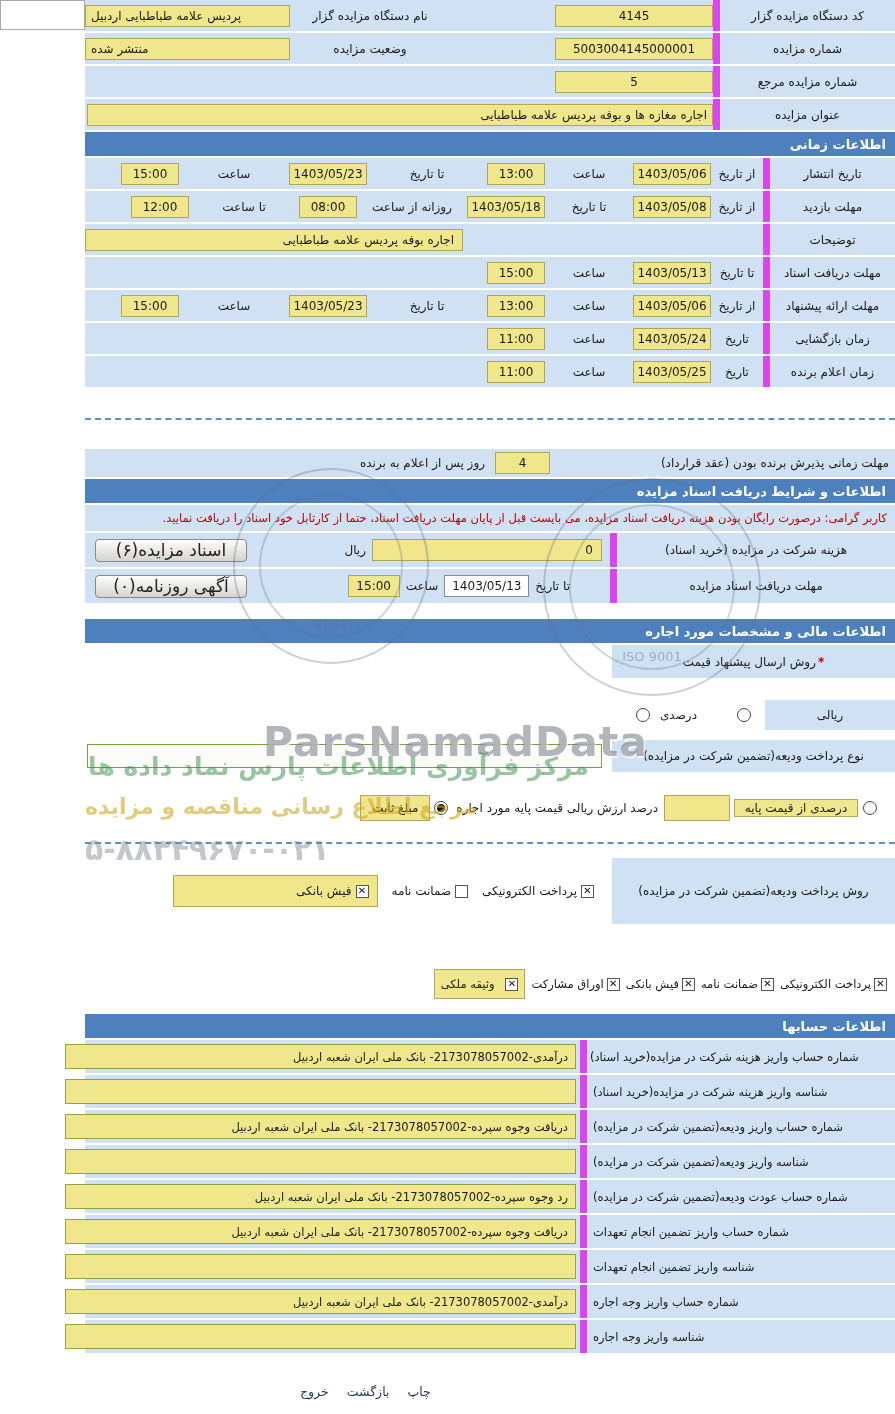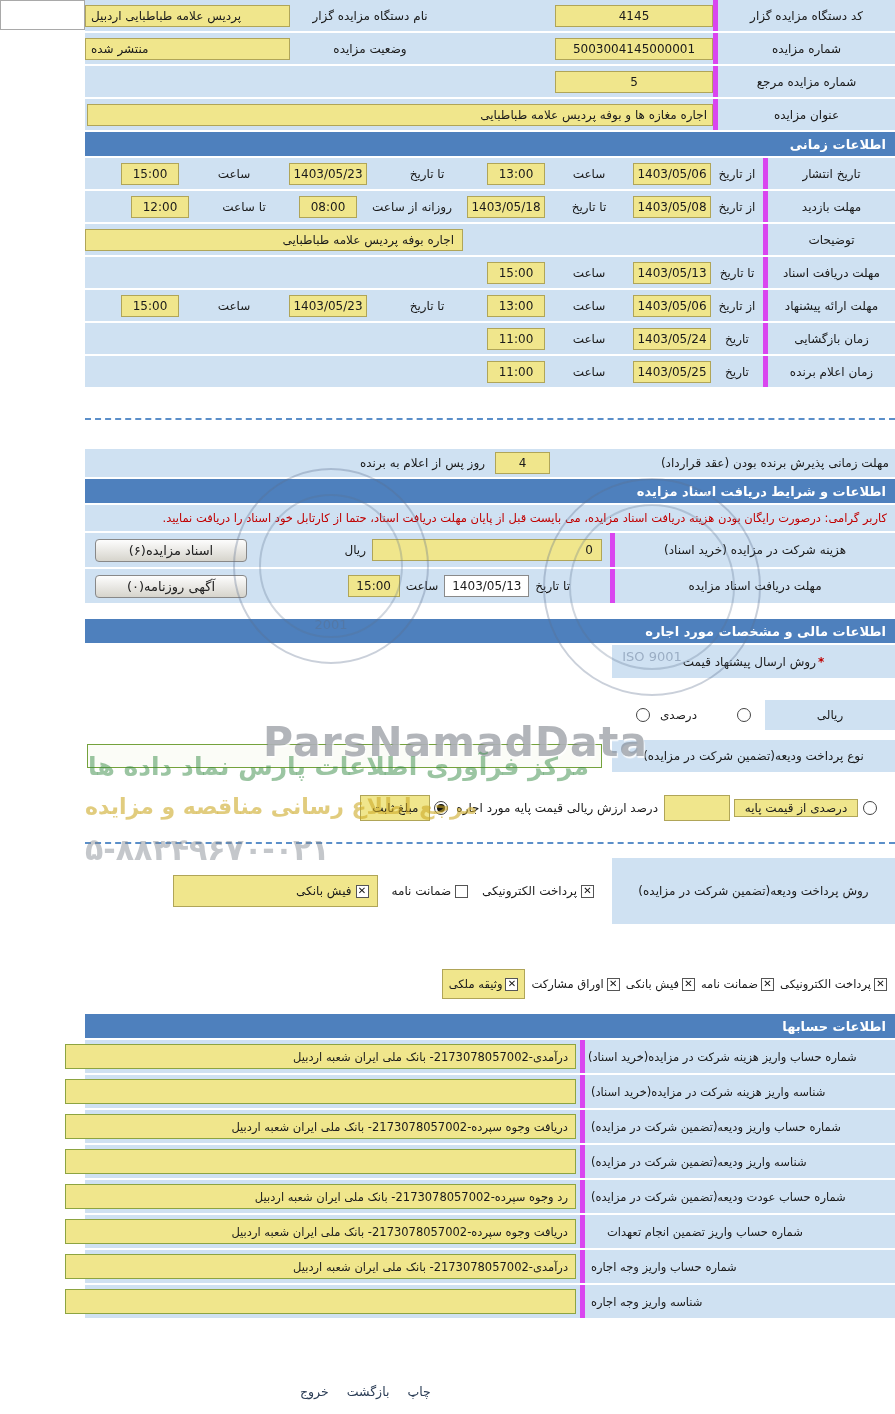--- a/index.html
+++ b/index.html
@@ -6,33 +6,33 @@
   html,body{margin:0;padding:0}
   body{width:895px;height:1414px;position:relative;overflow:hidden;background:#fff;
        font-family:"DejaVu Sans","Liberation Sans",sans-serif;direction:rtl;color:#1a1a1a}
   .page{position:absolute;inset:0;background:#fff}
   .corner-box{position:absolute;left:0;top:0;width:85px;height:30px;background:#fff;border:1px solid #a9a9a9}
   .form{position:absolute;top:0;right:0;width:810px}
   .row{display:flex;align-items:center;background:#cfe1f2;border-bottom:2px solid #fff;height:33px;position:relative}
   .row.white{background:#fff;border-bottom:none}
   .cell{display:flex;align-items:center;height:100%;font-size:12px}
   .cell.center{justify-content:center}
-  .lblcol{border-left:5px solid #d946ef}
+  .lblcol{border-left:7px solid #d946ef}
   .bluecell{background:#cfe1f2;height:100%;border-left:2px solid #fff}
   .khaki{background:#f0e68c;border:1px solid #b0a558;height:22px;display:flex;align-items:center;font-size:12px;padding:0 5px;justify-content:flex-start}
   .khaki.center{justify-content:center}
   .khaki.left{justify-content:flex-end}
   .khaki.acc{flex:1;margin-left:-20px;margin-right:4px;height:25px;border:1px solid #8da441;font-size:11.5px;padding:0 7px}
   .wfield{background:#fff;border:1px solid #8a8a8a;height:22px;display:flex;align-items:center;justify-content:center;font-size:12px}
   .bar{height:26px;background:#4e80bd;color:#fff;font-weight:bold;font-size:13px;display:flex;align-items:center;padding:0 9px;border-bottom:2px solid #fff}
   .gapband{background:#fff}
   .dashband{background:#fff;display:flex;align-items:center}
   .dashedline{border-top:2px dashed #5b8fc9;width:100%}
   .btn{width:152px;height:23px;background:linear-gradient(#fdfdfd,#d6d4cc);border:1px solid #888;border-radius:4px;
-       font-size:13px;display:flex;align-items:center;justify-content:center;cursor:pointer;color:#222;
+       font-size:17px;display:flex;align-items:center;justify-content:center;cursor:pointer;color:#222;
        font-family:"DejaVu Sans","Liberation Sans",sans-serif}
   .radio{width:14px;height:14px;border:1px solid #444;border-radius:50%;background:#fff;flex:none;position:relative;display:inline-block}
   .radio.checked::after{content:"";position:absolute;inset:2px;background:#111;border-radius:50%}
   .cb{width:13px;height:13px;border:1px solid #555;background:#fff;flex:none;display:flex;align-items:center;justify-content:center;font-size:10px;color:#111;line-height:1}
   .cb.checked::after{content:"✕"}
   .notice{width:100%;color:#c00000;font-size:11.5px;padding:0 8px}
   .req{color:#c00000;font-weight:bold;margin-left:2px}
   .fs11{font-size:11.5px}
   .footer{position:absolute;top:1384px;left:300px;display:flex;gap:18px;font-size:12.5px;color:#2a3c55}
   .footer a{cursor:pointer}
@@ -254,21 +254,21 @@
 
     <div class="row white" style="height:60px">
       <span class="cb checked" style="margin-right:8px"></span>
       <div class="cell fs11" style="margin-right:3px">پرداخت الکترونیکی</div>
       <span class="cb checked" style="margin-right:6px"></span>
       <div class="cell fs11" style="margin-right:3px">ضمانت نامه</div>
       <span class="cb checked" style="margin-right:6px"></span>
       <div class="cell fs11" style="margin-right:3px">فیش بانکی</div>
       <span class="cb checked" style="margin-right:6px"></span>
       <div class="cell fs11" style="margin-right:3px">اوراق مشارکت</div>
-      <div class="khaki" style="height:30px;margin-right:6px;padding:0 6px;gap:3px">
+      <div class="khaki" style="height:30px;margin-right:6px;padding:0 6px;gap:11px">
         <span class="cb checked"></span>
         <span class="fs11">وثیقه ملکی</span>
       </div>
     </div>
 
     <div class="bar">اطلاعات حسابها</div>
 
     <div class="row" style="height:35px">
       <div class="cell w315 lblcol fs11" style="justify-content:flex-end;padding-left:3px">شماره حساب واریز هزینه شرکت در مزایده(خرید اسناد)</div>
       <div class="khaki acc">درآمدی-2173078057002- بانک ملی ایران شعبه اردبیل</div>
@@ -283,22 +283,26 @@
     </div>
     <div class="row" style="height:35px">
       <div class="cell w315 lblcol fs11" style="justify-content:flex-end;padding-left:6px">شناسه واریز ودیعه(تضمین شرکت در مزایده)</div>
       <div class="khaki acc"></div>
     </div>
     <div class="row" style="height:35px">
       <div class="cell w315 lblcol fs11" style="justify-content:flex-end;padding-left:6px">شماره حساب عودت ودیعه(تضمین شرکت در مزایده)</div>
       <div class="khaki acc">رد وجوه سپرده-2173078057002- بانک ملی ایران شعبه اردبیل</div>
     </div>
     <div class="row" style="height:35px">
-      <div class="cell w315 lblcol fs11" style="justify-content:flex-end;padding-left:22px">شماره حساب واریز تضمین انجام تعهدات</div>
+      <div class="cell w315 lblcol fs11" style="justify-content:flex-end;padding-left:6px">شماره حساب واریز تضمین انجام تعهدات</div>
       <div class="khaki acc">دریافت وجوه سپرده-2173078057002- بانک ملی ایران شعبه اردبیل</div>
+    </div>
+    <div class="row" style="height:35px">
+      <div class="cell w315 lblcol fs11" style="justify-content:flex-end;padding-left:6px">شناسه واریز تضمین انجام تعهدات</div>
+      <div class="khaki acc"></div>
     </div>
     <div class="row" style="height:35px">
       <div class="cell w315 lblcol fs11" style="justify-content:flex-end;padding-left:6px">شماره حساب واریز وجه اجاره</div>
       <div class="khaki acc">درآمدی-2173078057002- بانک ملی ایران شعبه اردبیل</div>
     </div>
     <div class="row" style="height:35px">
       <div class="cell w315 lblcol fs11" style="justify-content:flex-end;padding-left:6px">شناسه واریز وجه اجاره</div>
       <div class="khaki acc"></div>
     </div>
 

